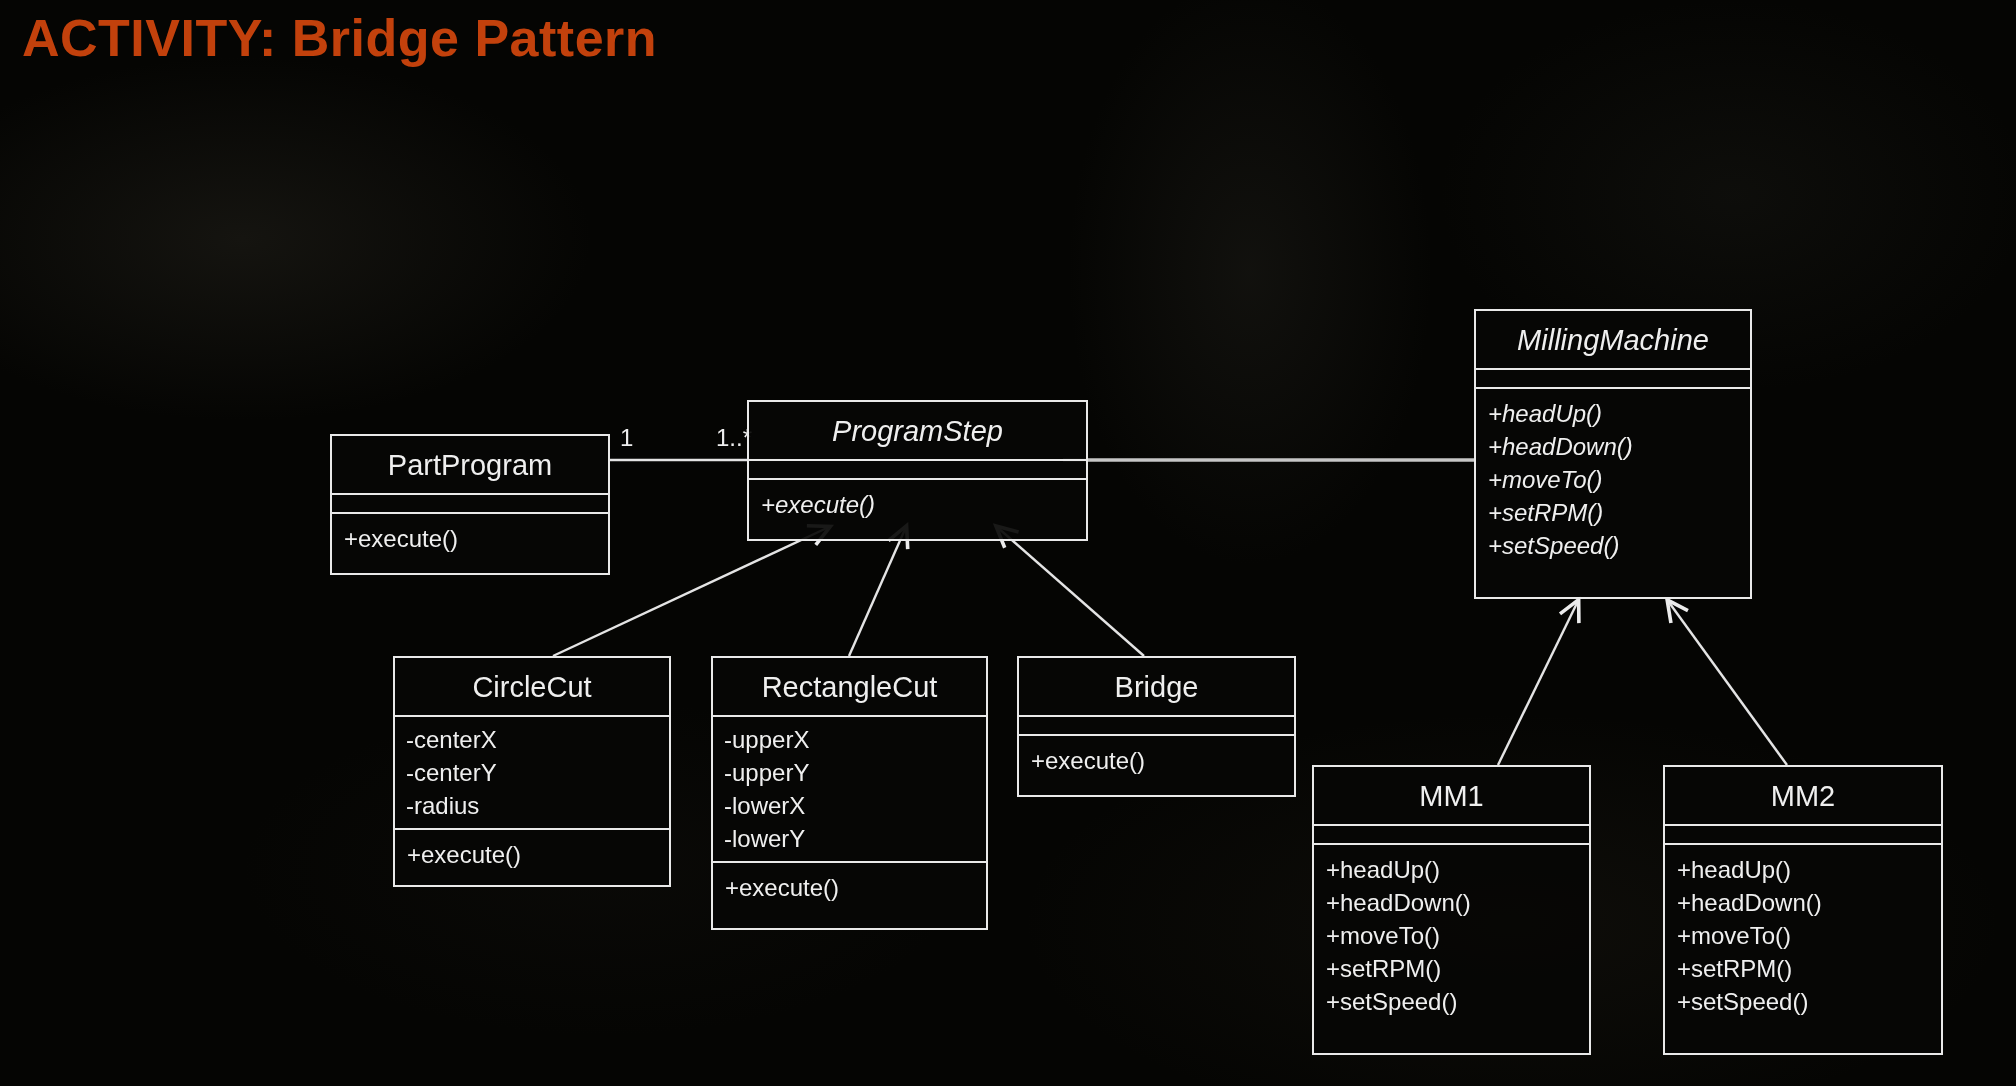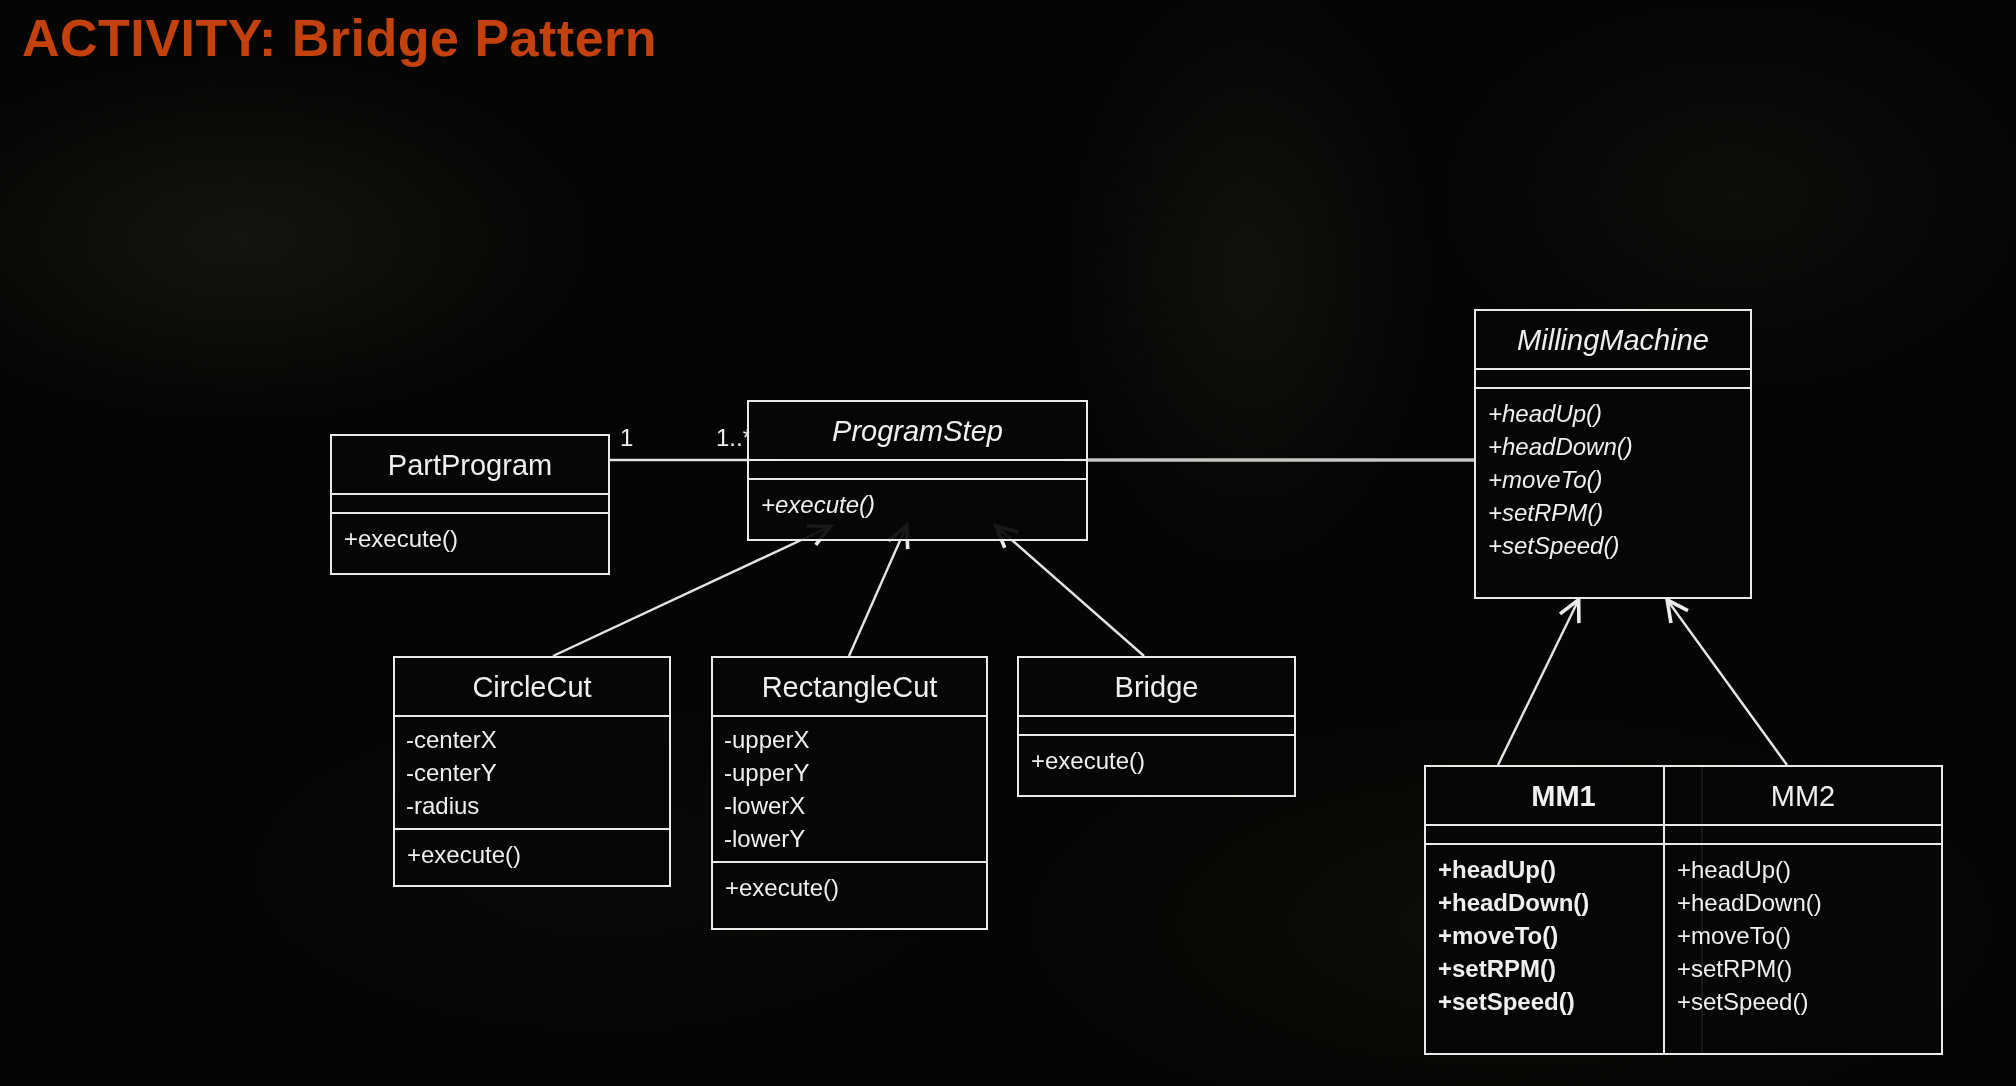--- a/index.html
+++ b/index.html
@@ -135,21 +135,21 @@
 </div>
 
 <div class="uml-class" style="left:1017px; top:656px; width:279px; height:141px;">
   <div class="cls-name">Bridge</div>
   <div class="cls-attrs empty"></div>
   <div class="cls-methods">
     <div class="member">+execute()</div>
   </div>
 </div>
 
-<div class="uml-class" style="left:1424px; top:765px; width:279px; height:290px;font-weight:bold;">
+<div class="uml-class" style="left:1312px; top:765px; width:279px; height:290px;">
   <div class="cls-name">MM1</div>
   <div class="cls-attrs empty"></div>
   <div class="cls-methods">
     <div class="member">+headUp()</div>
     <div class="member">+headDown()</div>
     <div class="member">+moveTo()</div>
     <div class="member">+setRPM()</div>
     <div class="member">+setSpeed()</div>
   </div>
 </div>

